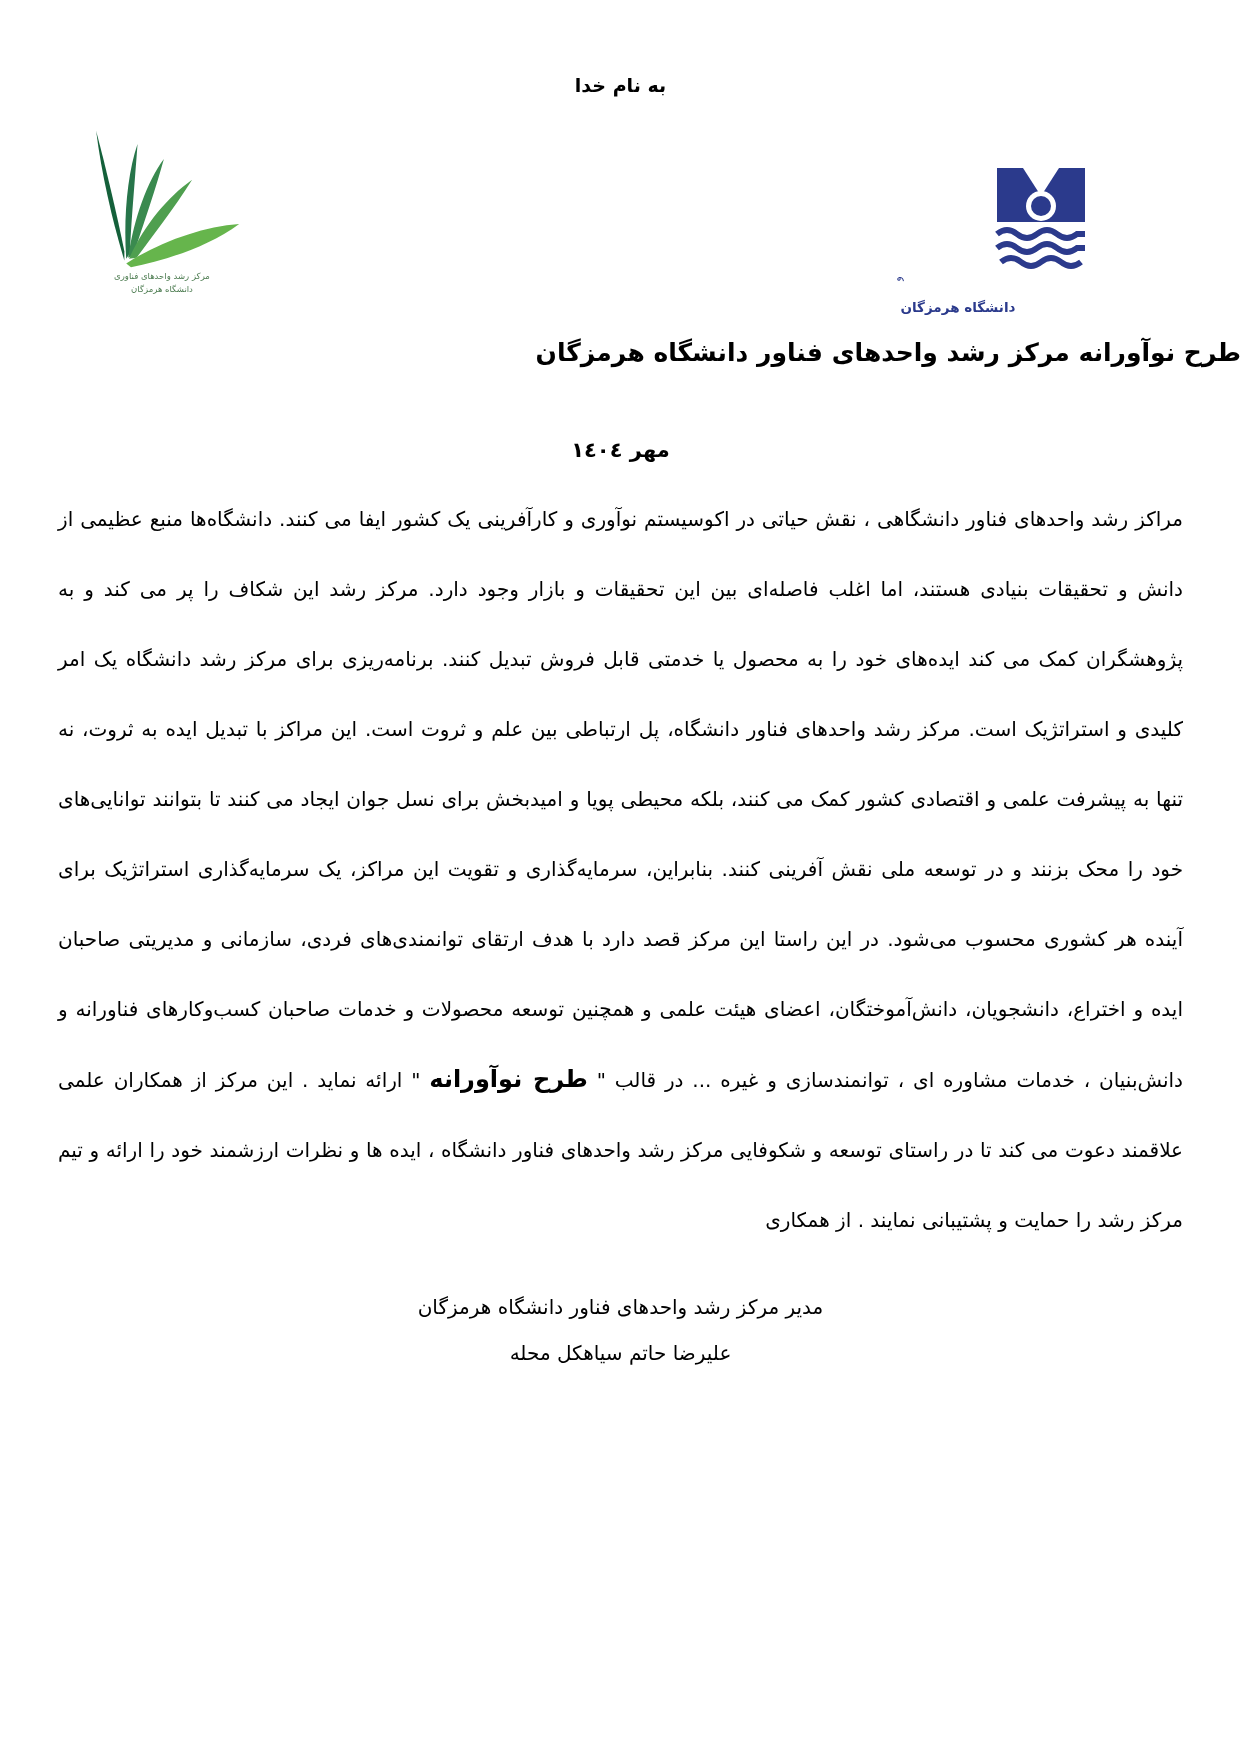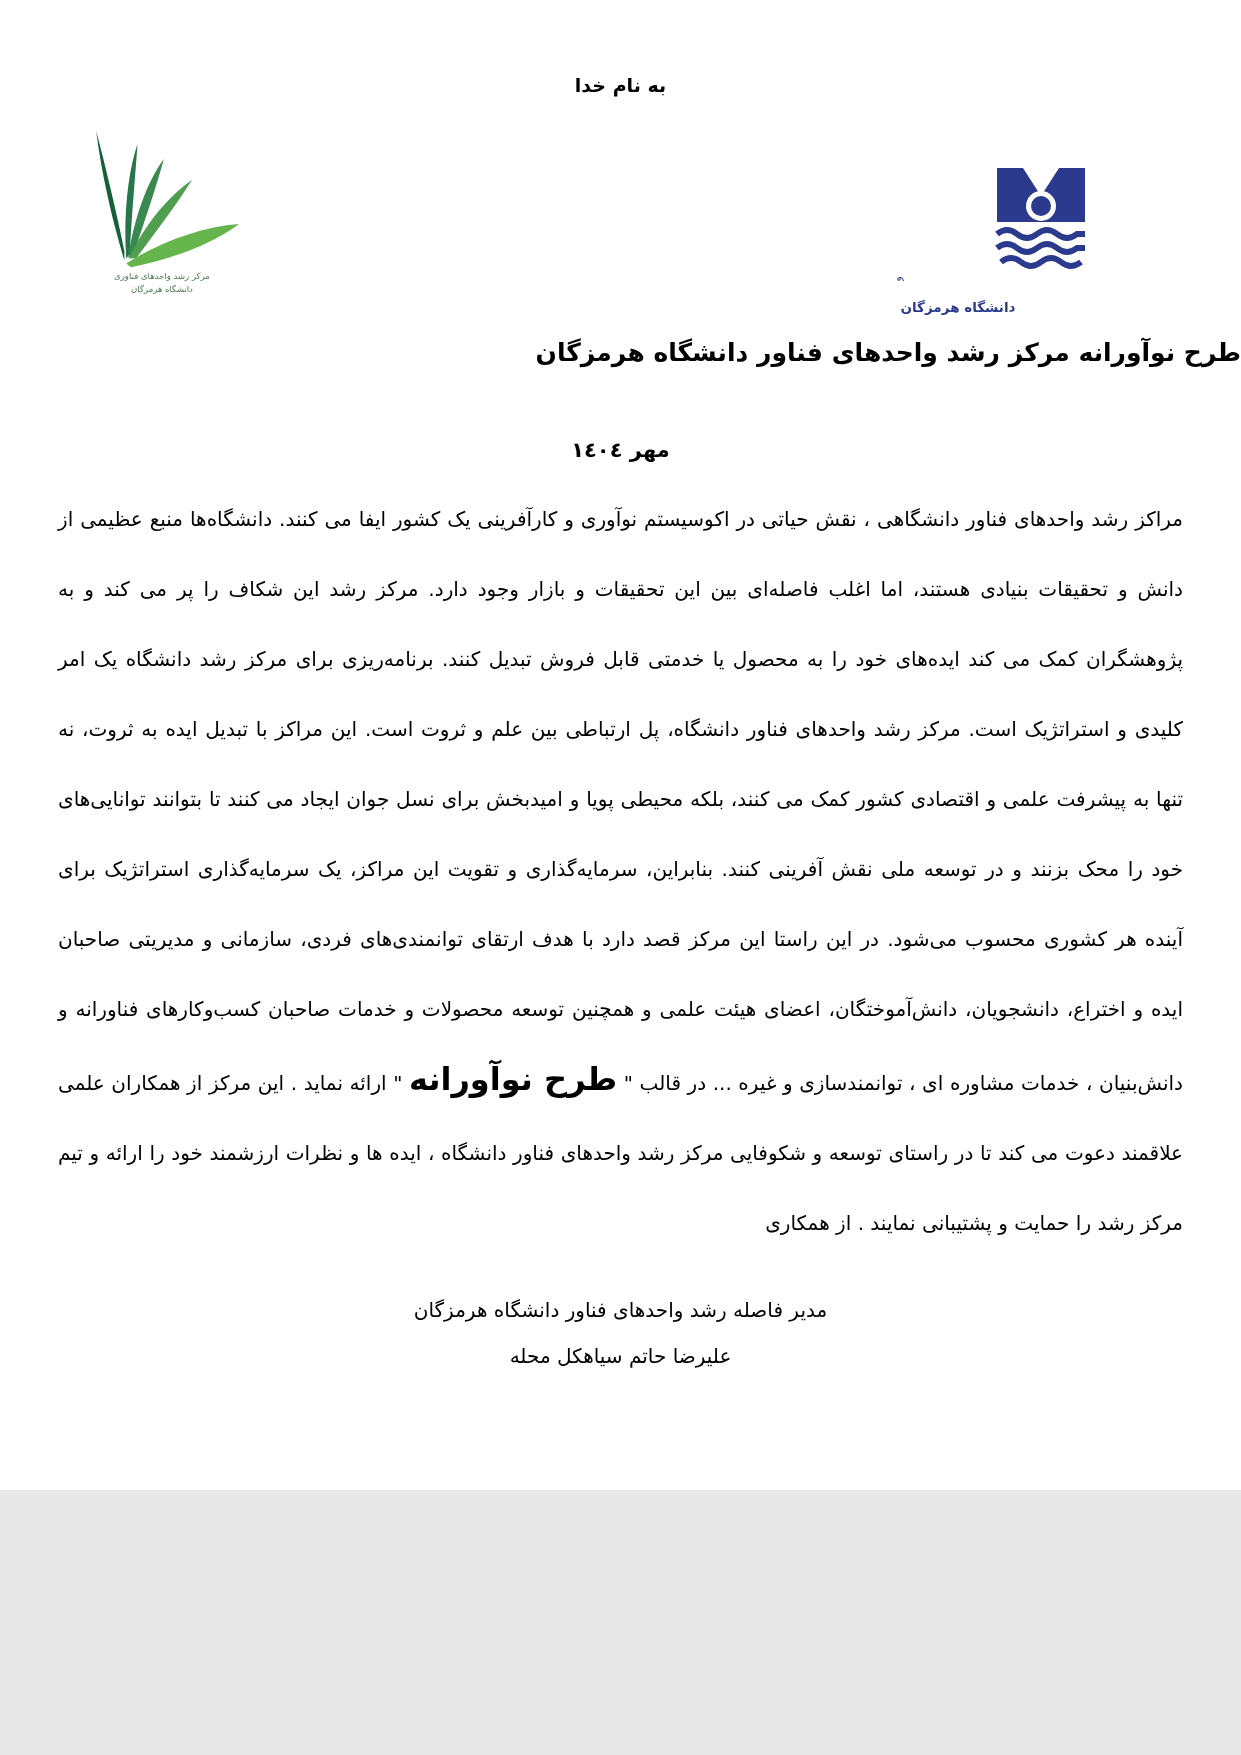--- a/index.html
+++ b/index.html
@@ -1,19 +1,19 @@
 <!DOCTYPE html>
 <html lang="fa"><head>
 <meta charset="utf-8">
 <style>
   * { margin:0; padding:0; box-sizing:border-box; }
   html,body { background:#e8e8e8; }
   .page {
     position:relative;
-    width:1241px; height:1490px;
+    width:1241px; height:1755px;
     margin:0 auto;
     background:#ffffff;
     font-family:"DejaVu Sans", sans-serif;
     color:#000;
     direction:rtl;
     overflow:hidden;
   }
   .bismillah {
     position:absolute; top:74px; left:0; right:0;
     text-align:center;
@@ -48,21 +48,21 @@
     position:absolute; top:484px; right:58px; left:58px;
   }
   .body-text {
     font-size:20px;
     line-height:70px;
     text-align:justify;
     text-align-last:right;
   }
   .bold-term {
     font-weight:bold;
-    font-size:32px;
+    font-size:24px;
   }
   .closing {
     font-size:20px;
     line-height:70px;
     text-align:center;
   }
   .sig-block {
     margin-top:40px;
     text-align:center;
     font-size:20px;
@@ -112,18 +112,18 @@
   </div>
 
   <div class="doc-title">طرح نوآورانه مرکز رشد واحدهای فناور دانشگاه هرمزگان</div>
 
   <div class="doc-date">مهر ١٤٠٤</div>
 
   <div class="body-wrap">
     <p class="body-text"><span>مراکز رشد واحدهای فناور دانشگاهی ، نقش حیاتی در اکوسیستم نوآوری و کارآفرینی یک کشور ایفا می کنند. دانشگاه‌ها منبع عظیمی از دانش و تحقیقات بنیادی هستند، اما اغلب فاصله‌ای بین این تحقیقات و بازار وجود دارد. مرکز رشد این شکاف را پر می کند و به پژوهشگران کمک می کند ایده‌های خود را به محصول یا خدمتی قابل فروش تبدیل کنند. برنامه‌ریزی برای مرکز رشد دانشگاه یک امر کلیدی و استراتژیک است. مرکز رشد واحدهای فناور دانشگاه، پل ارتباطی بین علم و ثروت است. این مراکز با تبدیل ایده به ثروت، نه تنها به پیشرفت علمی و اقتصادی کشور کمک می کنند، بلکه محیطی پویا و امیدبخش برای نسل جوان ایجاد می کنند تا بتوانند توانایی‌های خود را محک بزنند و در توسعه ملی نقش آفرینی کنند. بنابراین، سرمایه‌گذاری و تقویت این مراکز، یک سرمایه‌گذاری استراتژیک برای آینده هر کشوری محسوب می‌شود. در این راستا این مرکز قصد دارد با هدف ارتقای توانمندی‌های فردی، سازمانی و مدیریتی صاحبان ایده و اختراع، دانشجویان، دانش‌آموختگان، اعضای هیئت علمی و همچنین توسعه محصولات و خدمات صاحبان کسب‌وکارهای فناورانه و دانش‌بنیان ، خدمات مشاوره ای ، توانمندسازی و غیره ... در قالب " </span><span class="bold-term">طرح نوآورانه</span><span> "   ارائه نماید . این مرکز از همکاران علمی علاقمند دعوت می کند تا در راستای توسعه و شکوفایی مرکز رشد واحدهای فناور دانشگاه ، ایده ها و نظرات ارزشمند خود را ارائه و تیم مرکز رشد را  حمایت و پشتیبانی نمایند . از همکاری</span></p>
 
     <div class="sig-block">
-      <div class="sig-line1">مدیر فاصله رشد واحدهای فناور دانشگاه هرمزگان</div>
+      <div class="sig-line1">مدیر مرکز رشد واحدهای فناور دانشگاه هرمزگان</div>
       <div class="sig-line2">علیرضا حاتم سیاهکل محله</div>
     </div>
   </div>
 
 </div>
 
 </body></html>

